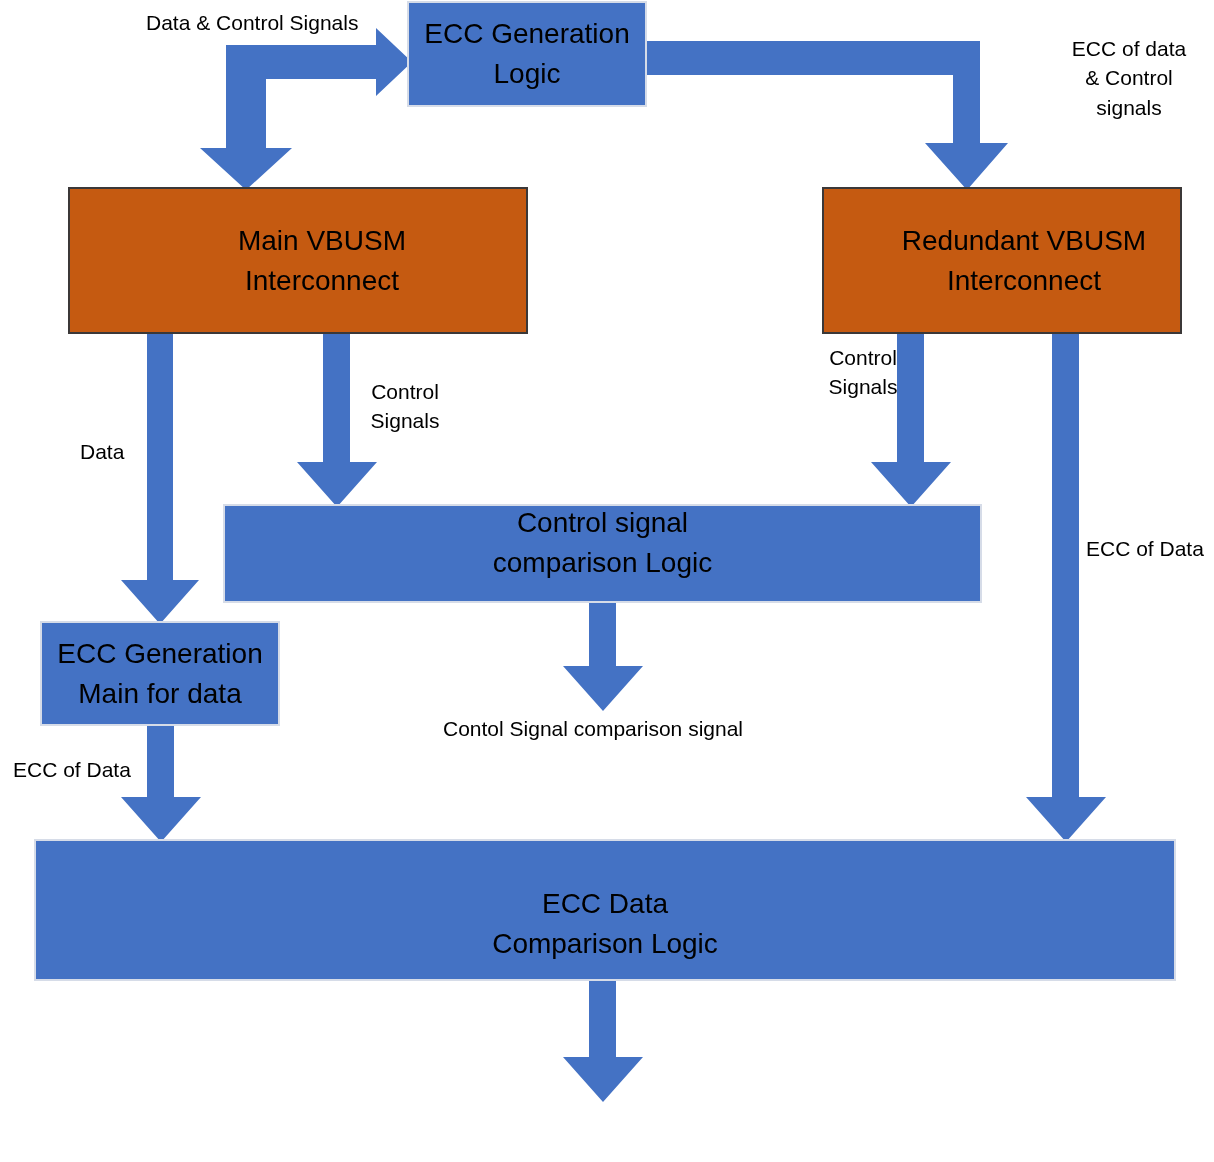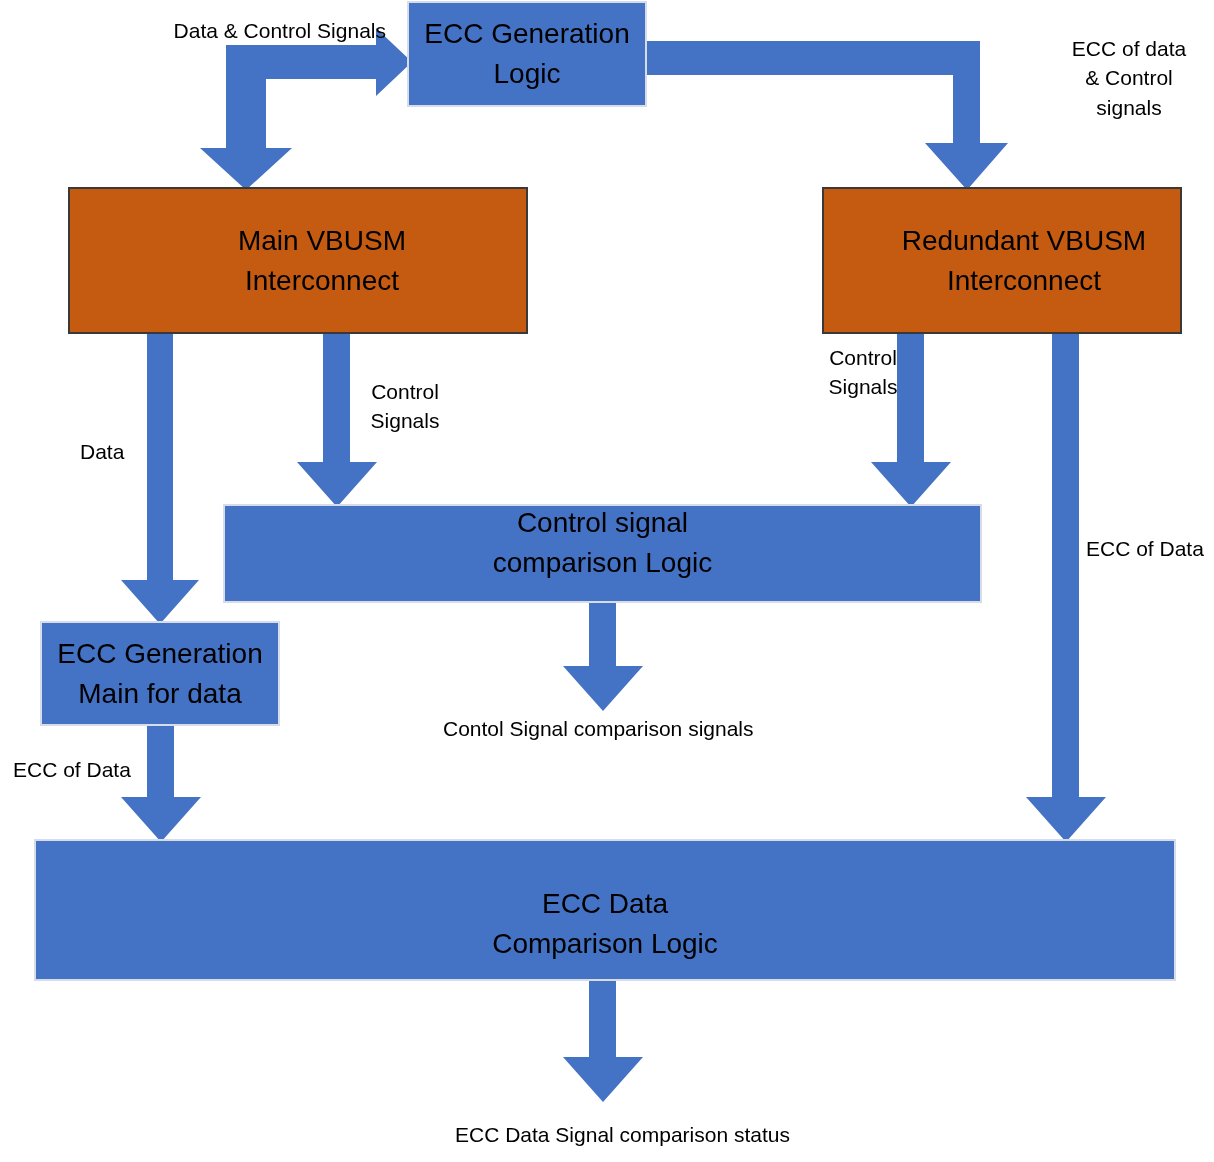--- a/index.html
+++ b/index.html
@@ -113,35 +113,34 @@
   <div class="node-label" style="left:41px;top:622px;width:238px;height:103px;">
     <span>ECC Generation</span>
     <span>Main for data</span>
   </div>
 
   <div class="node-label" style="left:35px;top:840px;width:1140px;height:167px;">
     <span>ECC Data</span>
     <span>Comparison Logic</span>
   </div>
 
-  <div class="free-label left" style="left:146px;top:16px;width:240px;text-align:right;">Data &amp; Control Signals</div>
+  <div class="free-label left" style="left:146px;top:8px;width:240px;">Data &amp; Control Signals</div>
 
   <div class="free-label" style="left:1049px;top:34px;width:160px;"><span style="white-space:pre-line;">ECC of data
 &amp; Control
 signals</span></div>
 
   <div class="free-label left" style="left:80px;top:437px;width:80px;">Data</div>
 
   <div class="free-label" style="left:355px;top:377px;width:100px;"><span style="white-space:pre-line;">Control
 Signals</span></div>
 
   <div class="free-label" style="left:813px;top:343px;width:100px;"><span style="white-space:pre-line;">Control
 Signals</span></div>
 
   <div class="free-label left" style="left:1086px;top:534px;width:140px;">ECC of Data</div>
 
   <div class="free-label left" style="left:13px;top:755px;width:150px;">ECC of Data</div>
 
-  <div class="free-label left" style="left:443px;top:714px;width:360px;">Contol Signal comparison signals</div>
+  <div class="free-label left" style="left:443px;top:714px;width:360px;">Contol Signal comparison signal</div>
 
-  <div class="free-label left" style="left:455px;top:1120px;width:380px;">ECC Data Signal comparison status</div>
 
 </div>
 
 </body></html>

